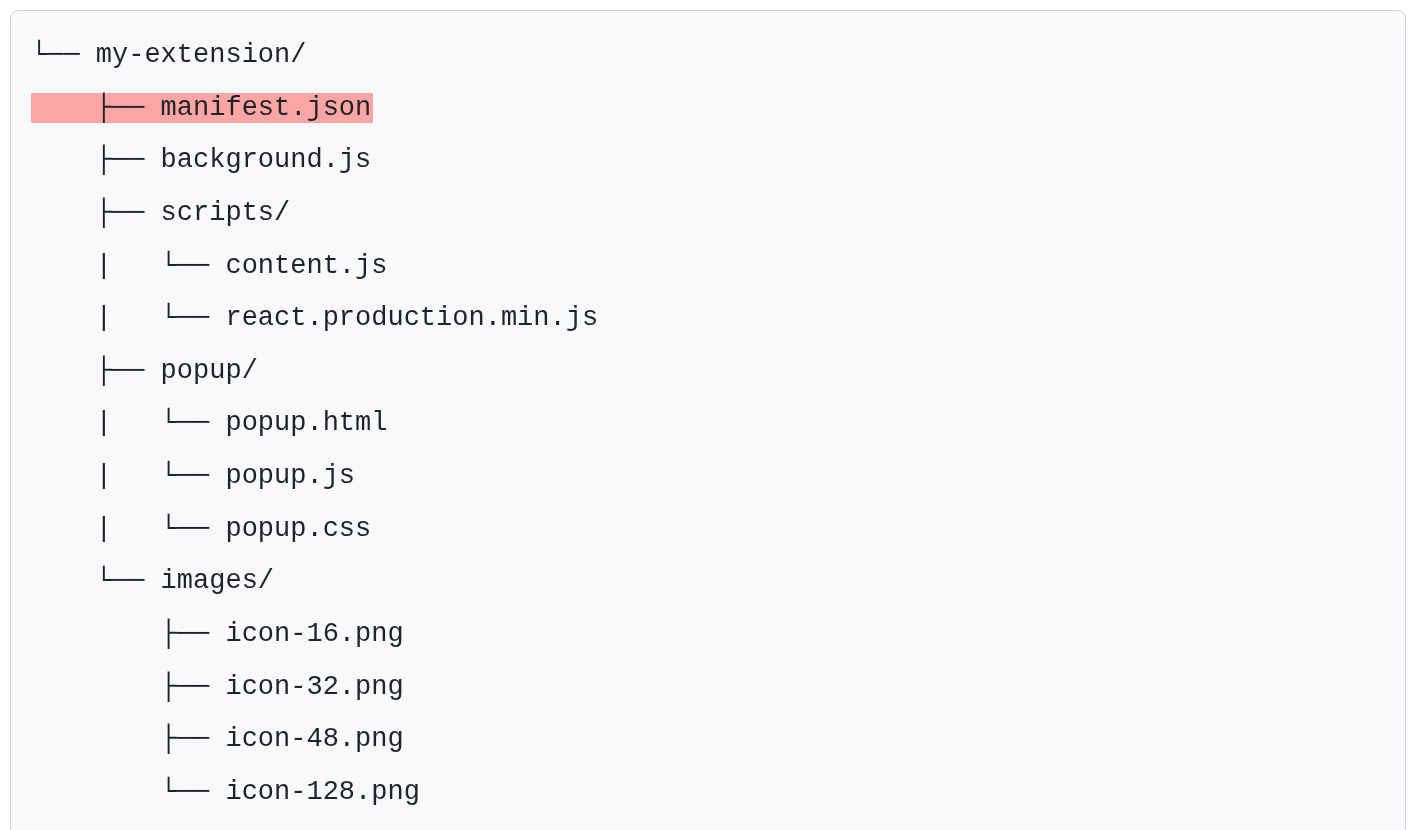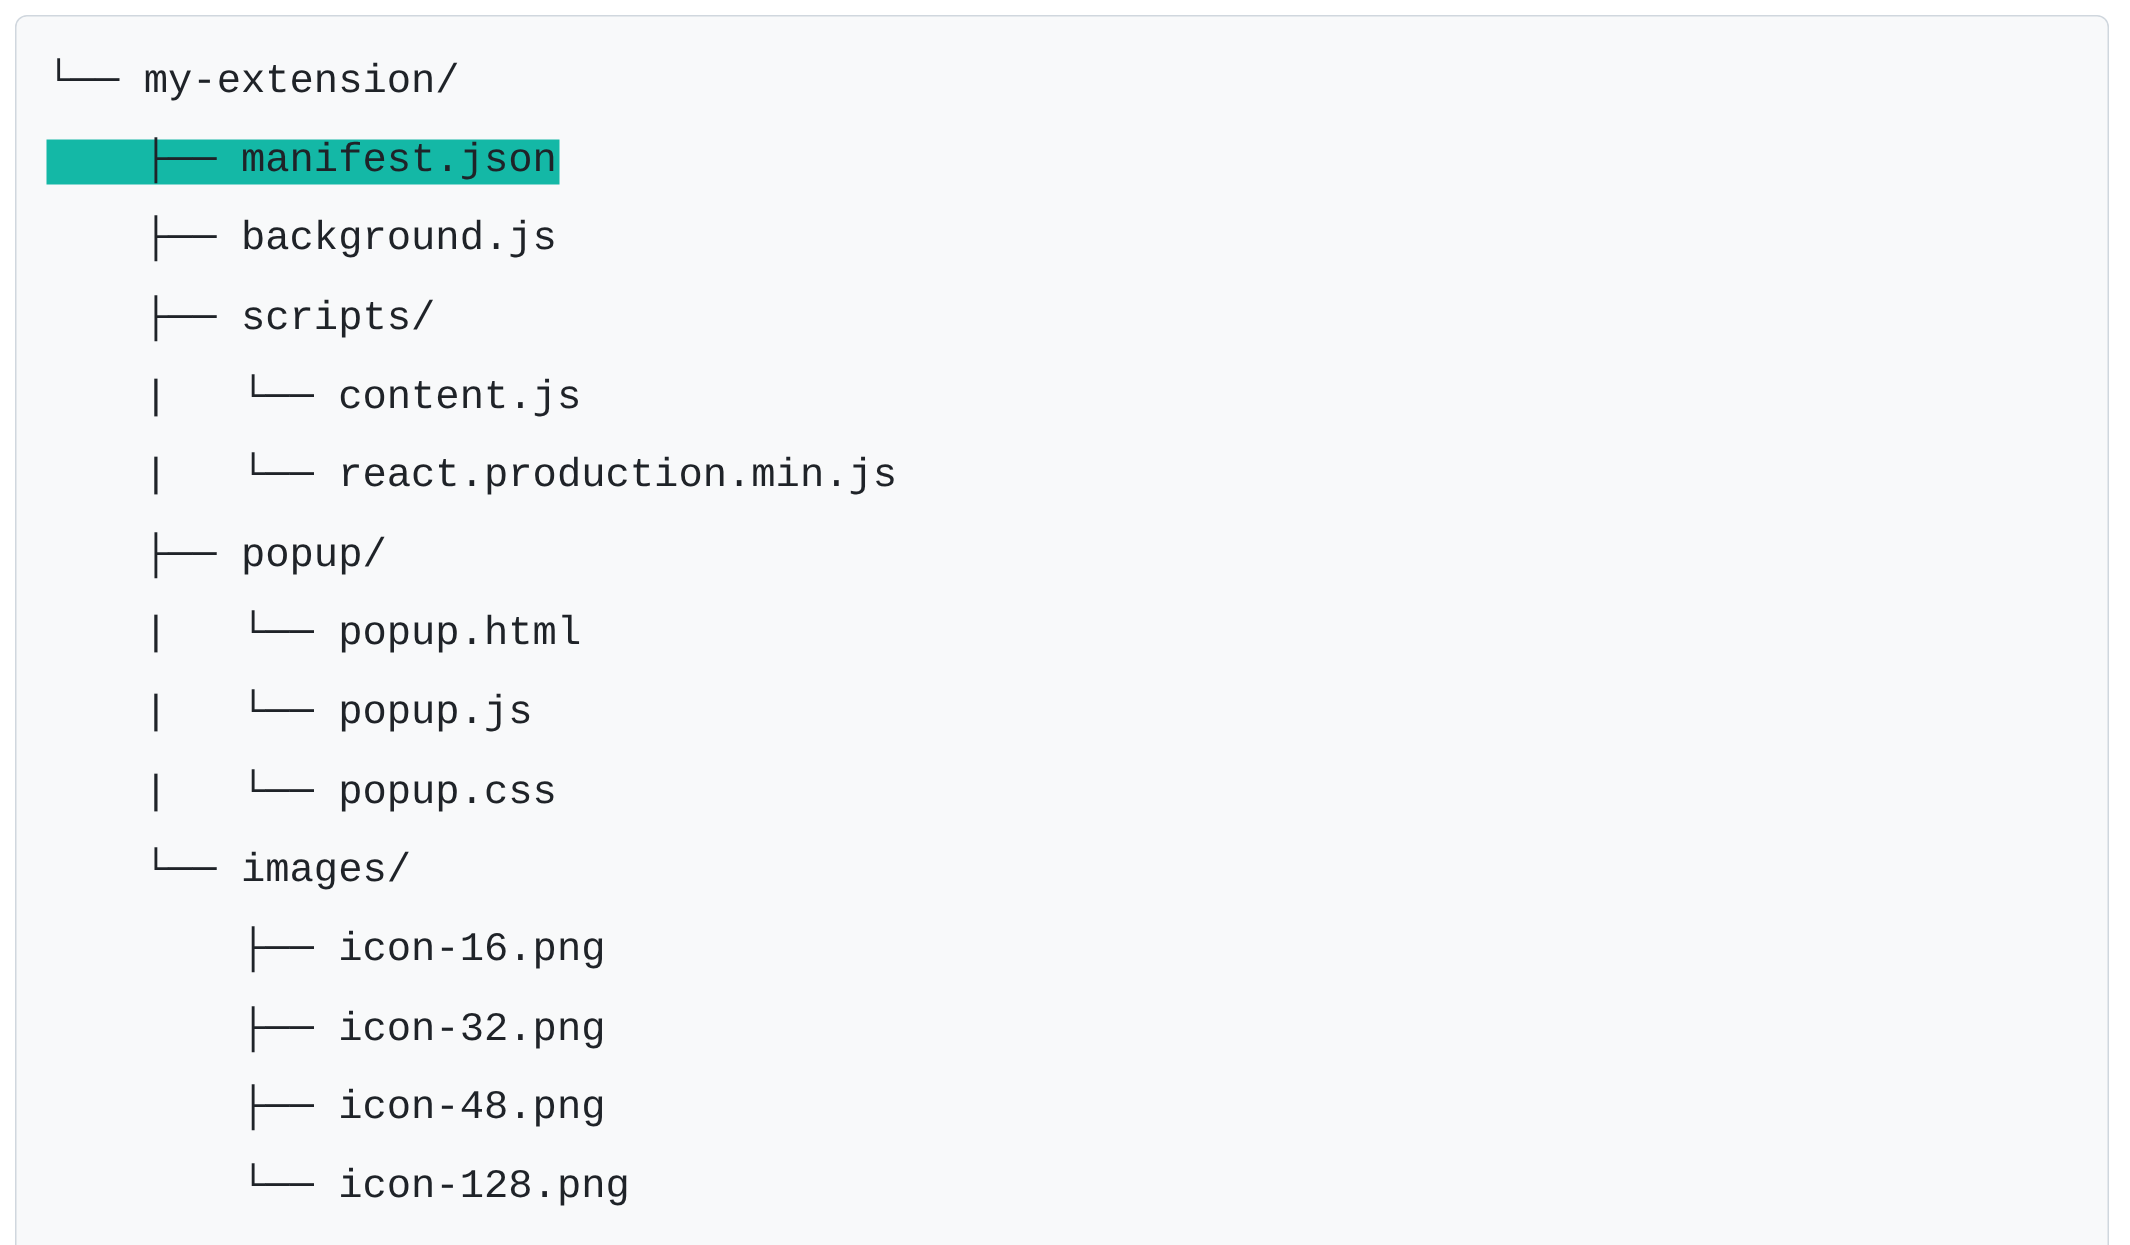--- a/index.html
+++ b/index.html
@@ -27,21 +27,21 @@
       font-size: 27px;
       line-height: 1.95;
       color: #1f2328;
       white-space: pre;
       overflow: hidden;
     }
     .line {
       display: block;
     }
     .highlight {
-      background: #14b8a6;
+      background: #fca5a5;
       display: inline;
       padding-right: 2px;
     }
   </style>
 </head>
 <body>
 
 <div class="code-block" id="tree-container"><span class="line"><span>└── my-extension/</span></span><span class="line"><span class="highlight">    ├── manifest.json</span></span><span class="line"><span>    ├── background.js</span></span><span class="line"><span>    ├── scripts/</span></span><span class="line"><span>    |   └── content.js</span></span><span class="line"><span>    |   └── react.production.min.js</span></span><span class="line"><span>    ├── popup/</span></span><span class="line"><span>    |   └── popup.html</span></span><span class="line"><span>    |   └── popup.js</span></span><span class="line"><span>    |   └── popup.css</span></span><span class="line"><span>    └── images/</span></span><span class="line"><span>        ├── icon-16.png</span></span><span class="line"><span>        ├── icon-32.png</span></span><span class="line"><span>        ├── icon-48.png</span></span><span class="line"><span>        └── icon-128.png</span></span></div>
 
 </body></html>

